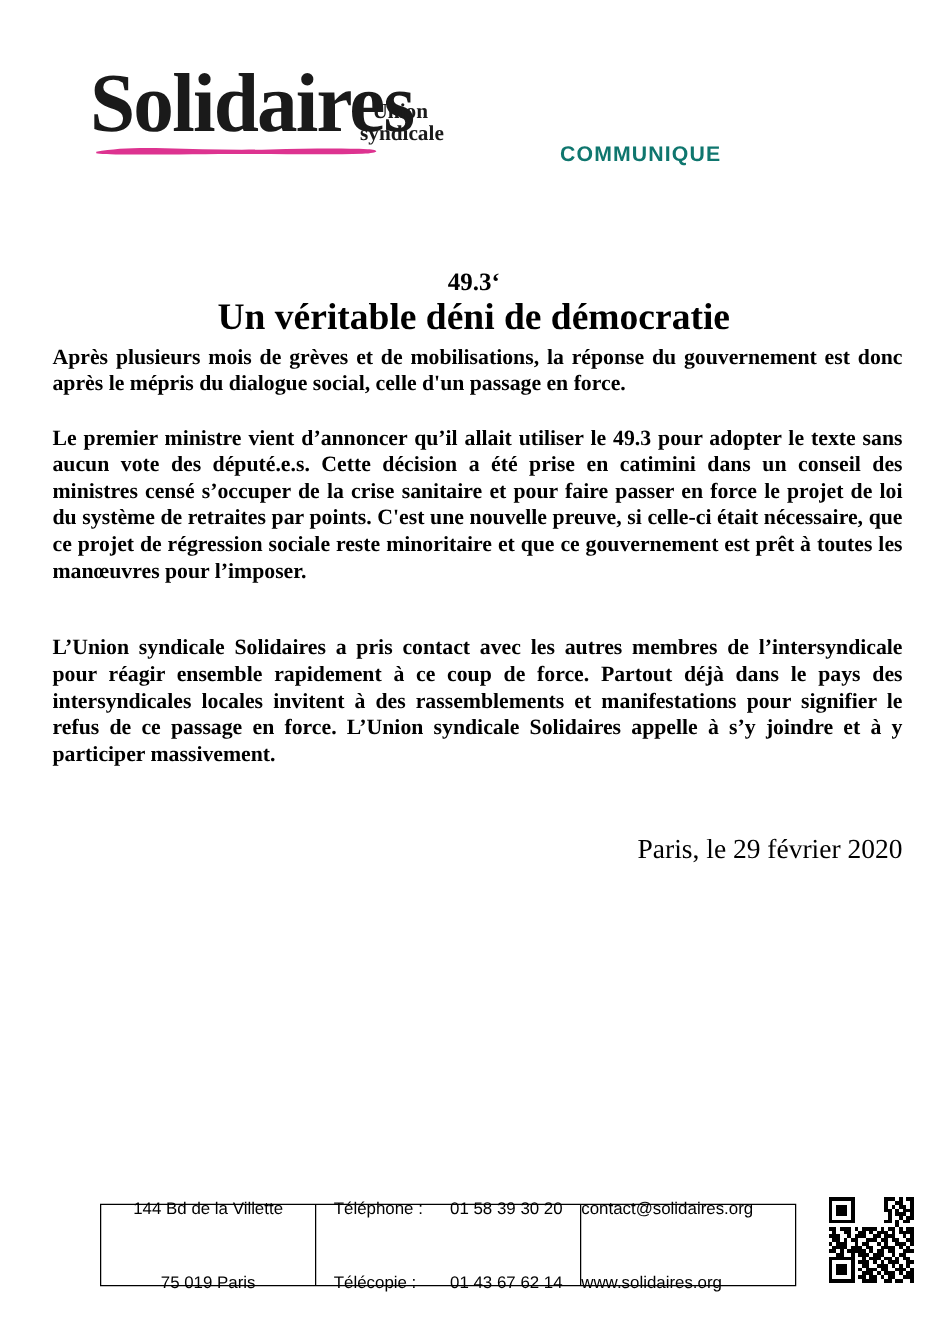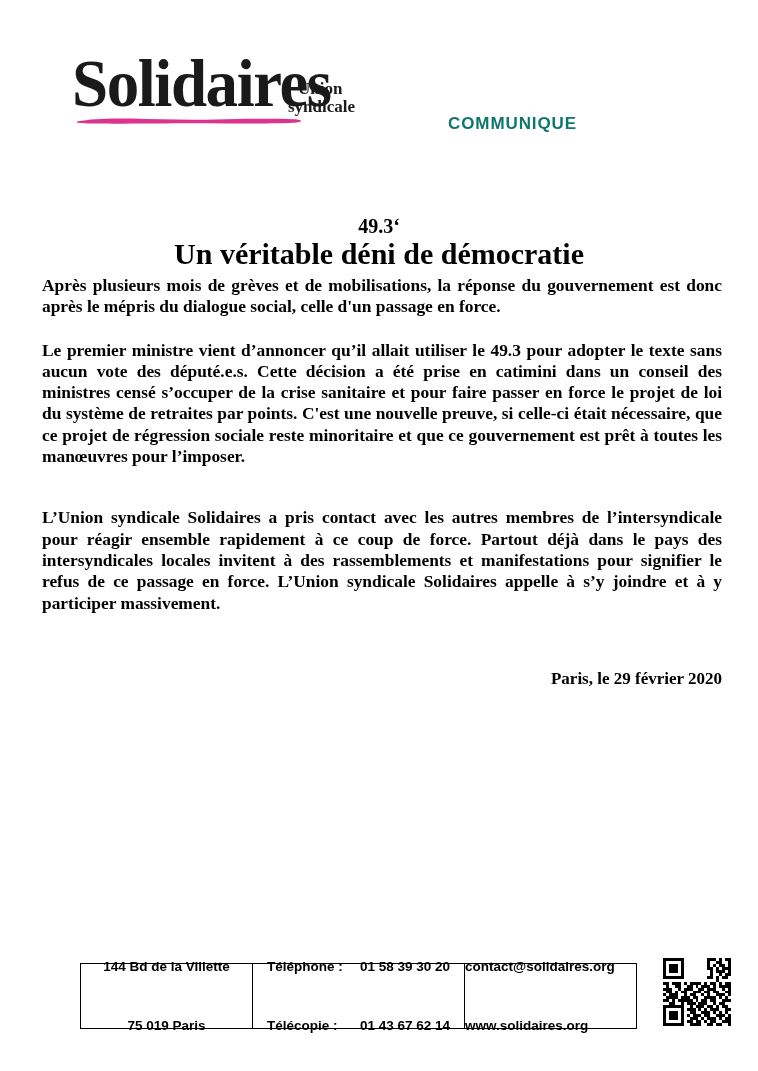--- a/index.html
+++ b/index.html
@@ -114,22 +114,22 @@
   }
   .para.last-in-group { margin-bottom: 0; }
   .para.gap-big { margin-bottom: 40px; }
 
   .date-line {
     position: absolute;
     left: 42px;
     top: 668px;
     width: 680px;
     text-align: right;
-    font-weight: bold;
-    font-size: 17px;
+    font-weight: normal;
+    font-size: 22px;
     line-height: 21px;
   }
 
   
   .footer {
     position: absolute;
     left: 80px;
     top: 963px;
     width: 557px;
     height: 66px;
@@ -138,21 +138,21 @@
     display: flex;
     align-items: center;
     font-family: "Liberation Sans", "DejaVu Sans", sans-serif;
   }
   .footer-cell {
     height: 100%;
     display: flex;
     flex-direction: column;
     justify-content: center;
     box-sizing: border-box;
-    font-weight: bold;
+    font-weight: normal;
     font-size: 13.5px;
     line-height: 19px;
     white-space: nowrap;
     gap: 40px;
   }
   .fc-address {
     width: 172px;
     text-align: center;
     border-right: 1.6px solid #000;
   }

